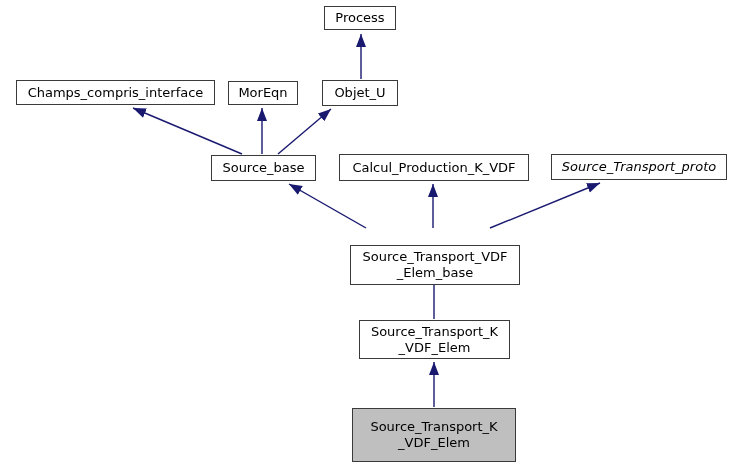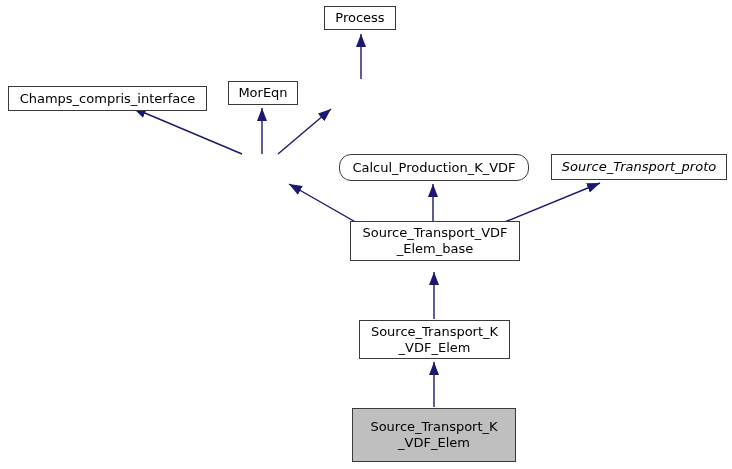--- a/index.html
+++ b/index.html
@@ -30,27 +30,27 @@
     align-items:center;
     justify-content:center;
     font-size:13px;
     line-height:16px;
     white-space:nowrap;
     text-align:center;
   }
   .node.hi{background:var(--hifill);}
   
   .n-process{left:324px;top:6px;width:72px;height:24px;}
-  .n-champs{left:8px;top:80px;width:199px;height:25px;margin-top:6px;}
+  .n-champs{left:16px;top:80px;width:199px;height:25px;}
   .n-moreqn{left:228px;top:81px;width:70px;height:24px;}
   .n-objetu{left:322px;top:80px;width:76px;height:26px;}
   .n-srcbase{left:211px;top:155px;width:105px;height:26px;}
-  .n-calcul{left:339px;top:154px;width:190px;height:27px;border-radius:12px;}
+  .n-calcul{left:339px;top:154px;width:190px;height:27px;}
   .n-proto{left:551px;top:154px;width:176px;height:26px;font-style:italic;}
-  .n-elembase{left:350px;top:221px;width:170px;height:40px;}
+  .n-elembase{left:350px;top:245px;width:170px;height:40px;}
   .n-kvdfelem{left:359px;top:320px;width:151px;height:39px;}
   .n-aniso{left:352px;top:408px;width:164px;height:54px;}
 </style>
 </head>
 <body>
 
 <div id="canvas">
 
   <svg id="edges" width="732" height="469" viewBox="0 0 732 469">
     <defs>
@@ -80,21 +80,27 @@
   </div>
 
   <div class="node n-champs">
     <span>Champs_compris_interface</span>
   </div>
 
   <div class="node n-moreqn">
     <span>MorEqn</span>
   </div>
 
+  <div class="node n-objetu">
+    <span>Objet_U</span>
+  </div>
 
+  <div class="node n-srcbase">
+    <span>Source_base</span>
+  </div>
 
   <div class="node n-calcul">
     <span>Calcul_Production_K_VDF</span>
   </div>
 
   <div class="node n-proto">
     <span>Source_Transport_proto</span>
   </div>
 
   <div class="node n-elembase">

